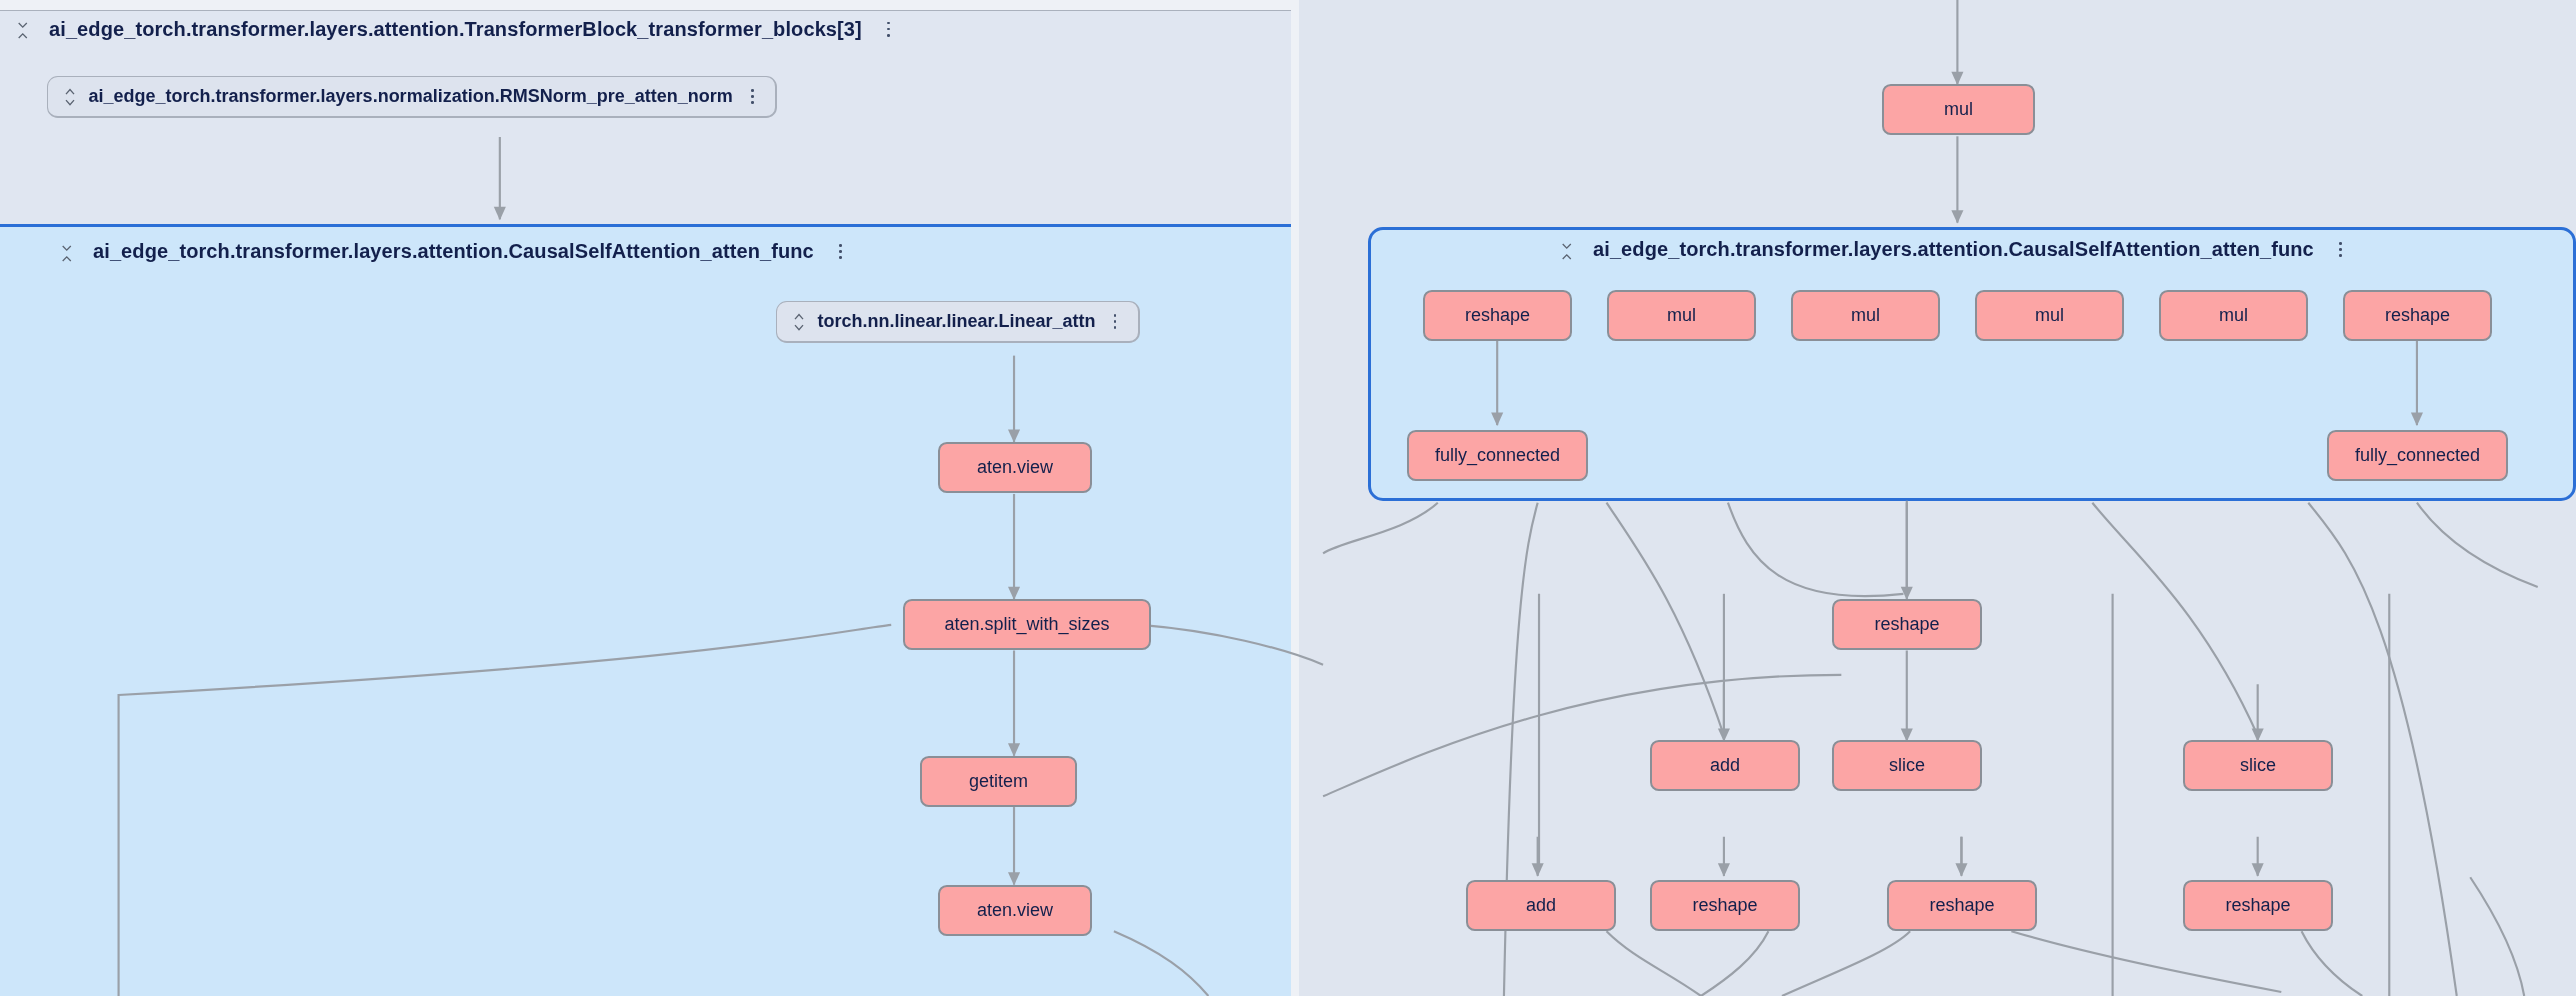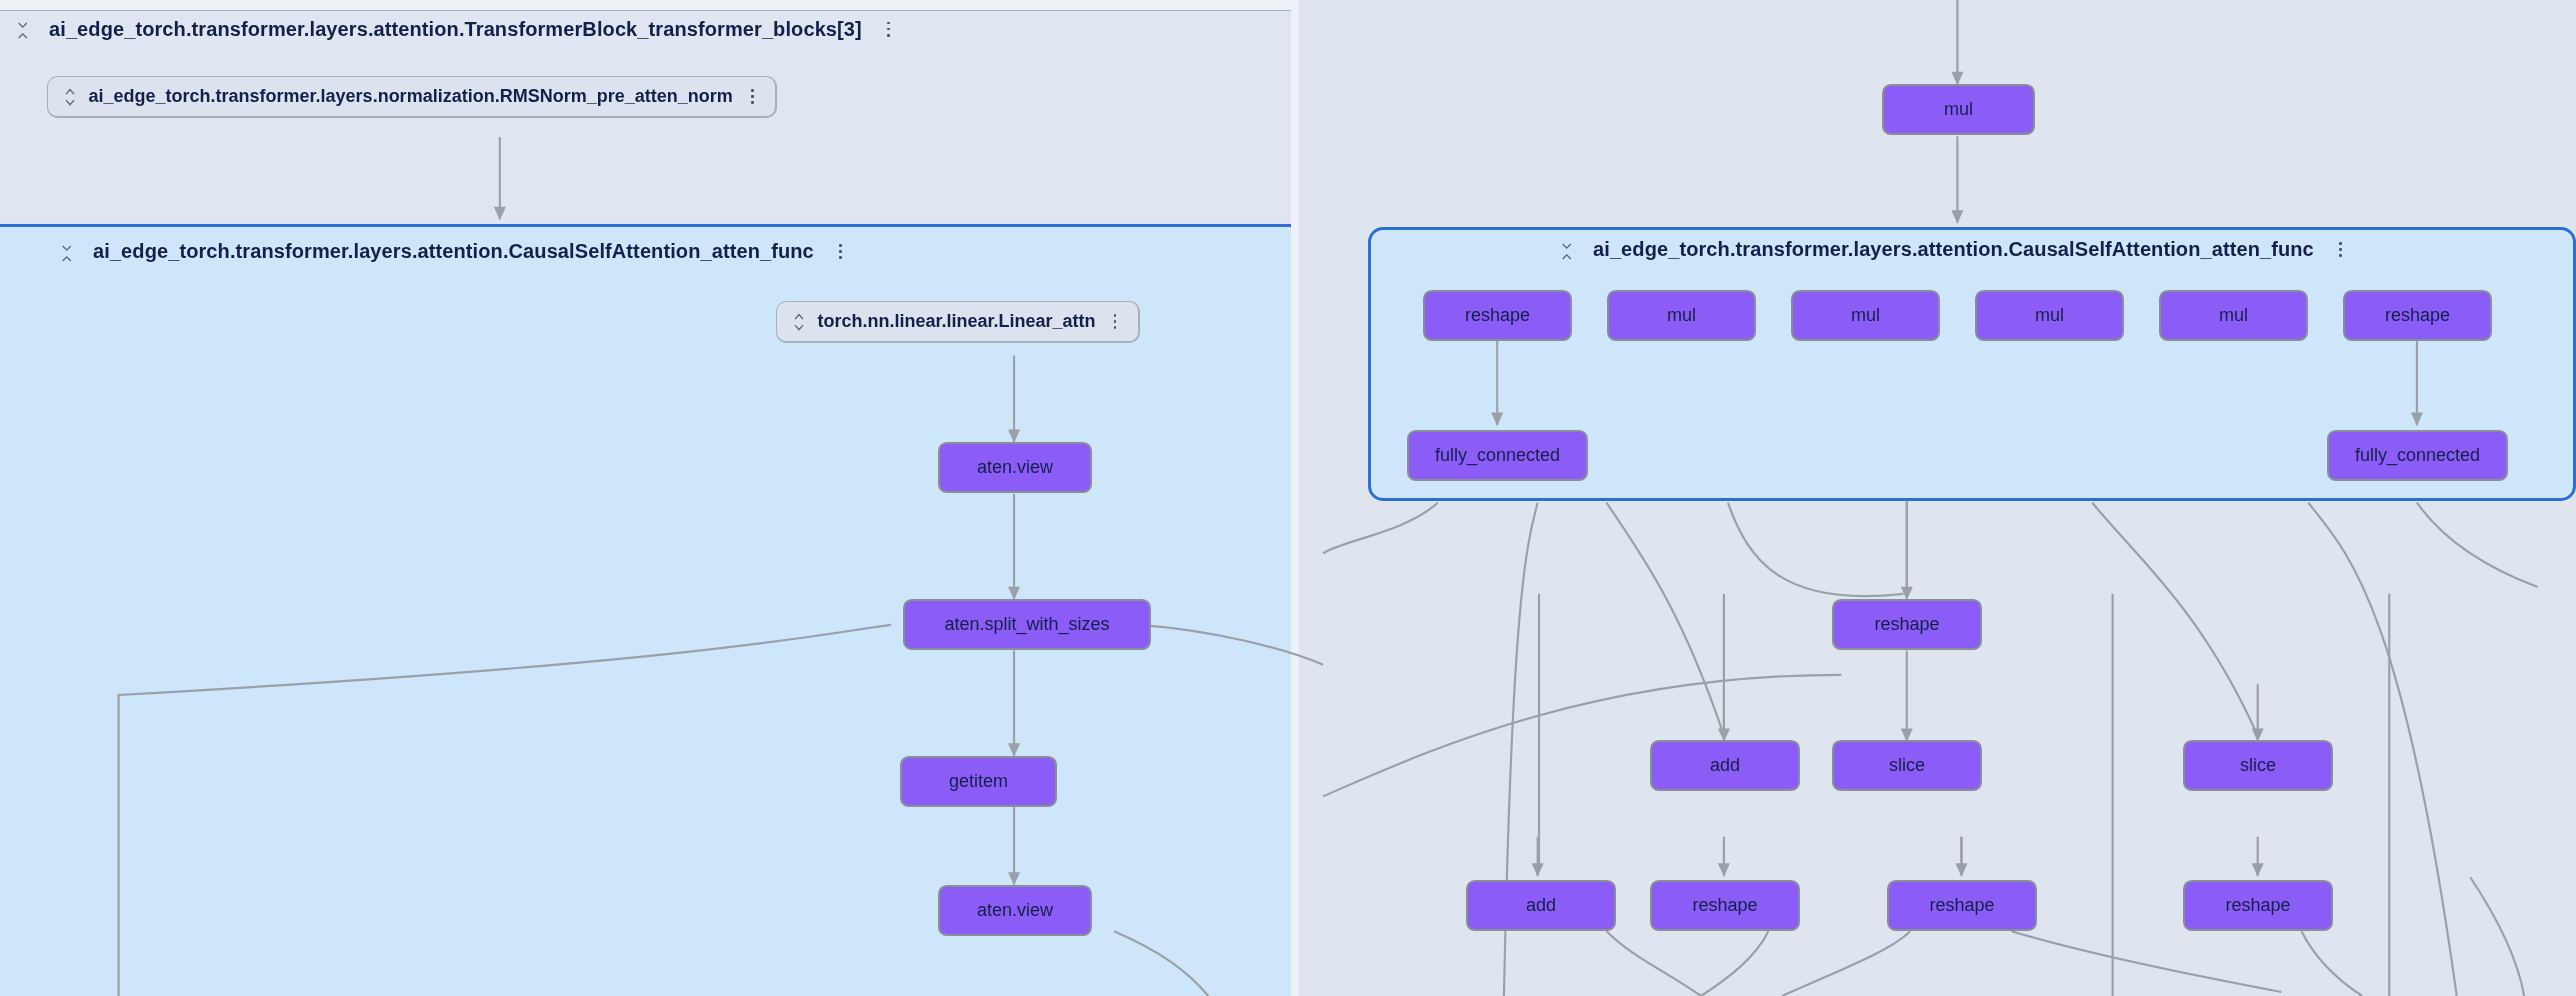--- a/index.html
+++ b/index.html
@@ -83,21 +83,21 @@
 
   
   .stepper-icon{
     display:inline-flex;flex-direction:column;align-items:center;justify-content:center;
     width:13.5px;height:24px;color:#5b6472;
   }
 
   
   .node{
     position:absolute;
-    background:#8b5cf6;
+    background:#fca5a5;
     border:2px solid #8a8f97;
     border-radius:8.8px;
     display:flex;align-items:center;justify-content:center;
     font-size:18px;color:#13204c;white-space:nowrap;
     box-sizing:border-box;
     height:51px;
   }
 
   
   #edges{position:absolute;left:0;top:0;width:2576px;height:996px;pointer-events:none;}
@@ -263,21 +263,21 @@
         <i></i>
     </span>
   </div>
 
   <div class="node" style="left:938px;top:442px;width:154px;">
     <span>aten.view</span>
   </div>
   <div class="node" style="left:891px;top:599px;width:248px;margin-left:12px;">
     <span>aten.split_with_sizes</span>
   </div>
-  <div class="node" style="left:900px;top:756px;width:157px;">
+  <div class="node" style="left:920px;top:756px;width:157px;">
     <span>getitem</span>
   </div>
   <div class="node" style="left:938px;top:885px;width:154px;">
     <span>aten.view</span>
   </div>
 
   <div class="node" style="left:1882px;top:84px;width:153px;">
     <span>mul</span>
   </div>
 

